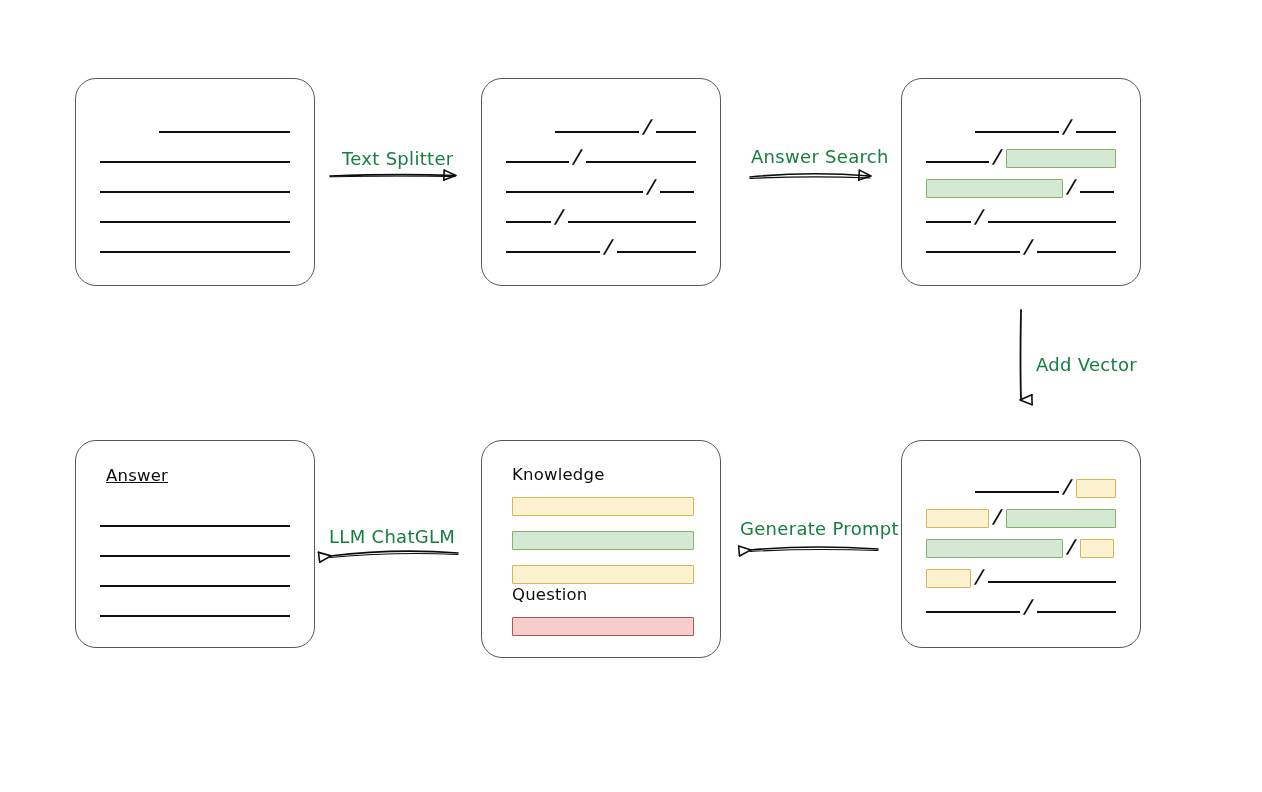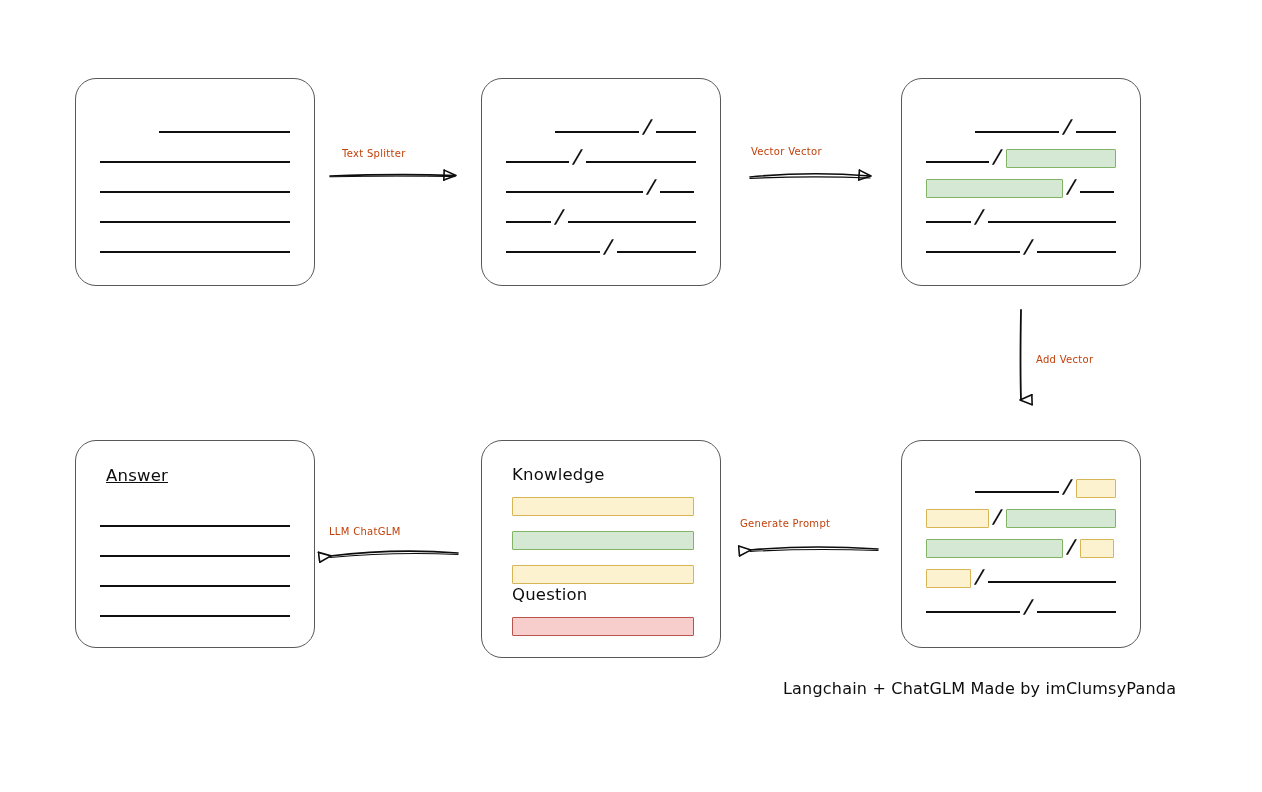--- a/index.html
+++ b/index.html
@@ -103,22 +103,22 @@
     box-sizing: border-box;
     border-width: 1.4px;
     border-style: solid;
     border-radius: 1px;
   }
 
   
   .arrow-label {
     position: absolute;
     font-family: "DejaVu Sans", sans-serif;
-    font-size: 10px;
-    color: #c2410c;
+    font-size: 18px;
+    color: #15803d;
     white-space: nowrap;
     letter-spacing: 0.3px;
   }
 
   
   #footer-credit {
     position: absolute;
     left: 783px;
     top: 679px;
     font-family: "DejaVu Sans", sans-serif;
@@ -174,21 +174,21 @@
       <path d="M878,550.5 Q810,548 750,551.5" fill="none" stroke="#0d0d0d" stroke-width="1.1" stroke-linecap="round"></path>
     </g>
 
     <g>
       <path d="M458,553 Q395,548 330,556" fill="none" stroke="#0d0d0d" stroke-width="1.7" stroke-linecap="round" marker-end="url(#ah-left)"></path>
       <path d="M458,554.5 Q395,551.5 330,557.5" fill="none" stroke="#0d0d0d" stroke-width="1.1" stroke-linecap="round"></path>
     </g>
   </svg>
 
   <div class="arrow-label" style="left:342px; top:148px;">Text Splitter</div>
-  <div class="arrow-label" style="left:751px; top:146px;">Vector Vector</div>
+  <div class="arrow-label" style="left:751px; top:146px;">Answer Search</div>
   <div class="arrow-label" style="left:1036px; top:354px;">Add Vector</div>
   <div class="arrow-label" style="left:740px; top:518px;">Generate Prompt</div>
   <div class="arrow-label" style="left:329px; top:526px;">LLM ChatGLM</div>
 
   <div class="node-box" id="box-source">
     <div class="lines" id="lines-source" style="top:30px;">
         <div class="text-line">
           <div class="spacer" style="width: 31%;"></div>
           <div class="seg" style="width: 69%;"></div>
         </div>
@@ -324,15 +324,14 @@
         </div>
         <div class="text-line">
           <div class="seg" style="width: 100%;"></div>
         </div>
         <div class="text-line">
           <div class="seg" style="width: 100%;"></div>
         </div>
       </div>
   </div>
 
-  <div id="footer-credit">Langchain + ChatGLM Made by imClumsyPanda</div>
 
 </div>
 
 </body></html>

